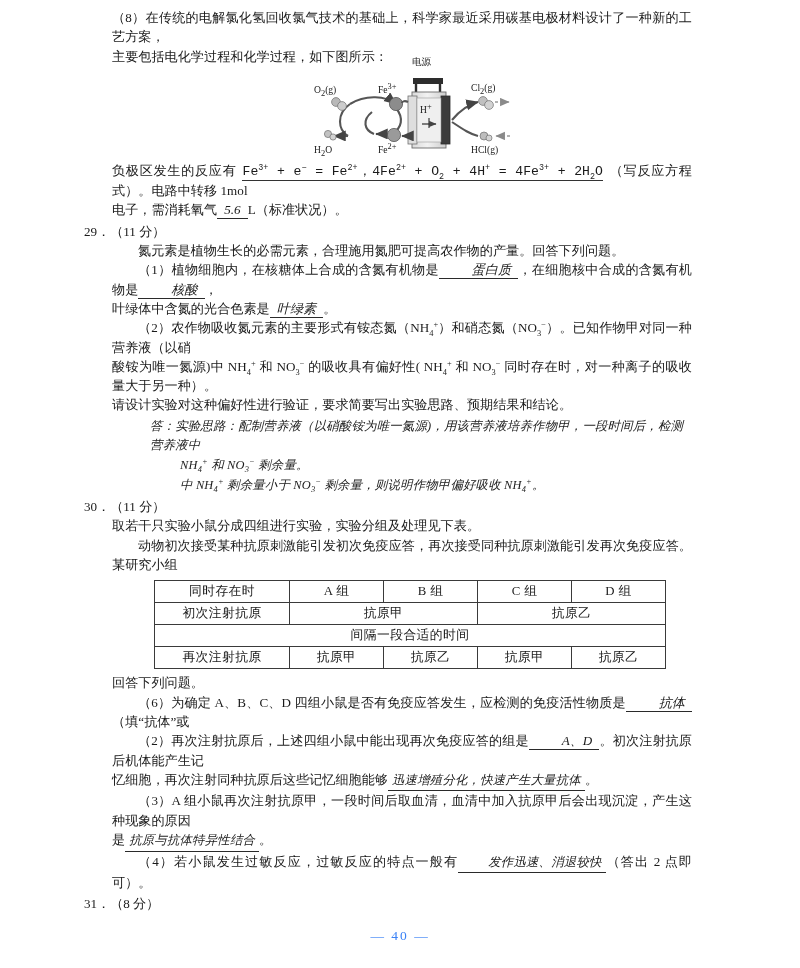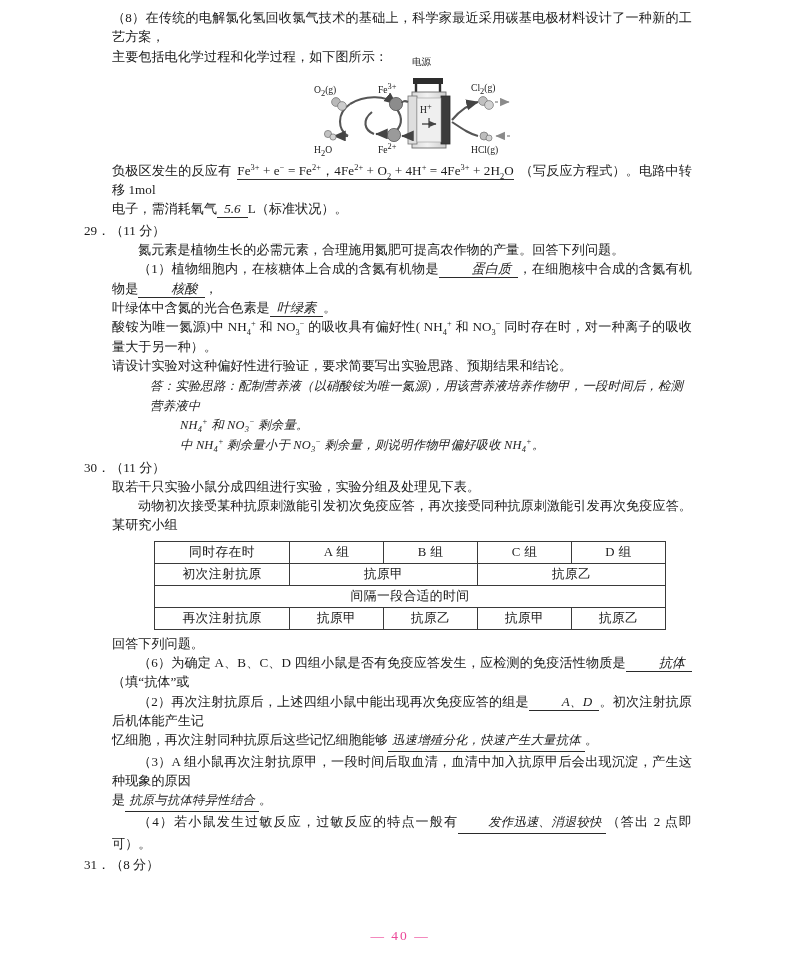--- a/index.html
+++ b/index.html
@@ -87,21 +87,21 @@
   }
   .fig-label {
     position: absolute;
     font-size: 9.6px;
     font-family: "Liberation Serif", serif;
     color: #1a1a1a;
     white-space: nowrap;
   }
 
   
-  .eqn { font-family: Liberation Serif, serif; }
+  .eqn { font-family: Liberation Mono, monospace; }
   .eqn-u {
     border-bottom: 1px solid #333;
     padding-bottom: 1px;
   }
 
   
   .tbl-wrap {
     margin: 6px 0 4px 0;
     display: flex;
     justify-content: center;
@@ -125,21 +125,21 @@
   .colg { width: 93px; }
 
   .pagenum {
     position: absolute;
     left: 0;
     right: 0;
     top: 928px;
     text-align: center;
     font-size: 13.5px;
     letter-spacing: 2px;
-    color: #ec4899;
+    color: #3b82f6;
   }
   .nowrap { white-space: nowrap; }
   .sp { display: inline-block; width: 6px; }
 </style>
 </head>
 <body>
 
 <div class="page">
   <div class="content">
 
@@ -223,20 +223,23 @@
 
     <div class="qnum" style="margin-left:-28px;">
       <span>29．</span><span>（11 分）</span>
     </div>
     <div class="ln para">氮元素是植物生长的必需元素，合理施用氮肥可提高农作物的产量。回答下列问题。</div>
     <div class="ln para">
       <span>（1）植物细胞内，在核糖体上合成的含氮有机物是</span><span class="blank">蛋白质</span><span>，在细胞核中合成的含氮有机物是</span><span class="blank">核酸</span><span>，</span>
     </div>
     <div class="ln">
       <span>叶绿体中含氮的光合色素是</span><span class="blank">叶绿素</span><span>。</span>
+    </div>
+    <div class="ln para">
+      （2）农作物吸收氮元素的主要形式有铵态氮（<span class="nowrap">NH<sub>4</sub><sup>+</sup></span>）和硝态氮（<span class="nowrap">NO<sub>3</sub><sup>−</sup></span>）。已知作物甲对同一种营养液（以硝
     </div>
     <div class="ln">
       酸铵为唯一氮源)中 <span class="nowrap">NH<sub>4</sub><sup>+</sup></span> 和 <span class="nowrap">NO<sub>3</sub><sup>−</sup></span> 的吸收具有偏好性( <span class="nowrap">NH<sub>4</sub><sup>+</sup></span> 和 <span class="nowrap">NO<sub>3</sub><sup>−</sup></span> 同时存在时，对一种离子的吸收量大于另一种）。
     </div>
     <div class="ln">请设计实验对这种偏好性进行验证，要求简要写出实验思路、预期结果和结论。</div>
 
     <div class="ansblock">
       <div class="ans ans-l1">答：实验思路：配制营养液（以硝酸铵为唯一氮源)，用该营养液培养作物甲，一段时间后，检测营养液中</div>
       <div class="ans ans-l2"><span class="nowrap">NH<sub>4</sub><sup>+</sup></span> 和 <span class="nowrap">NO<sub>3</sub><sup>−</sup></span> 剩余量。</div>
       <div class="ans ans-l4">中 <span class="nowrap">NH<sub>4</sub><sup>+</sup></span> 剩余量小于 <span class="nowrap">NO<sub>3</sub><sup>−</sup></span> 剩余量，则说明作物甲偏好吸收 <span class="nowrap">NH<sub>4</sub><sup>+</sup></span>。</div>

